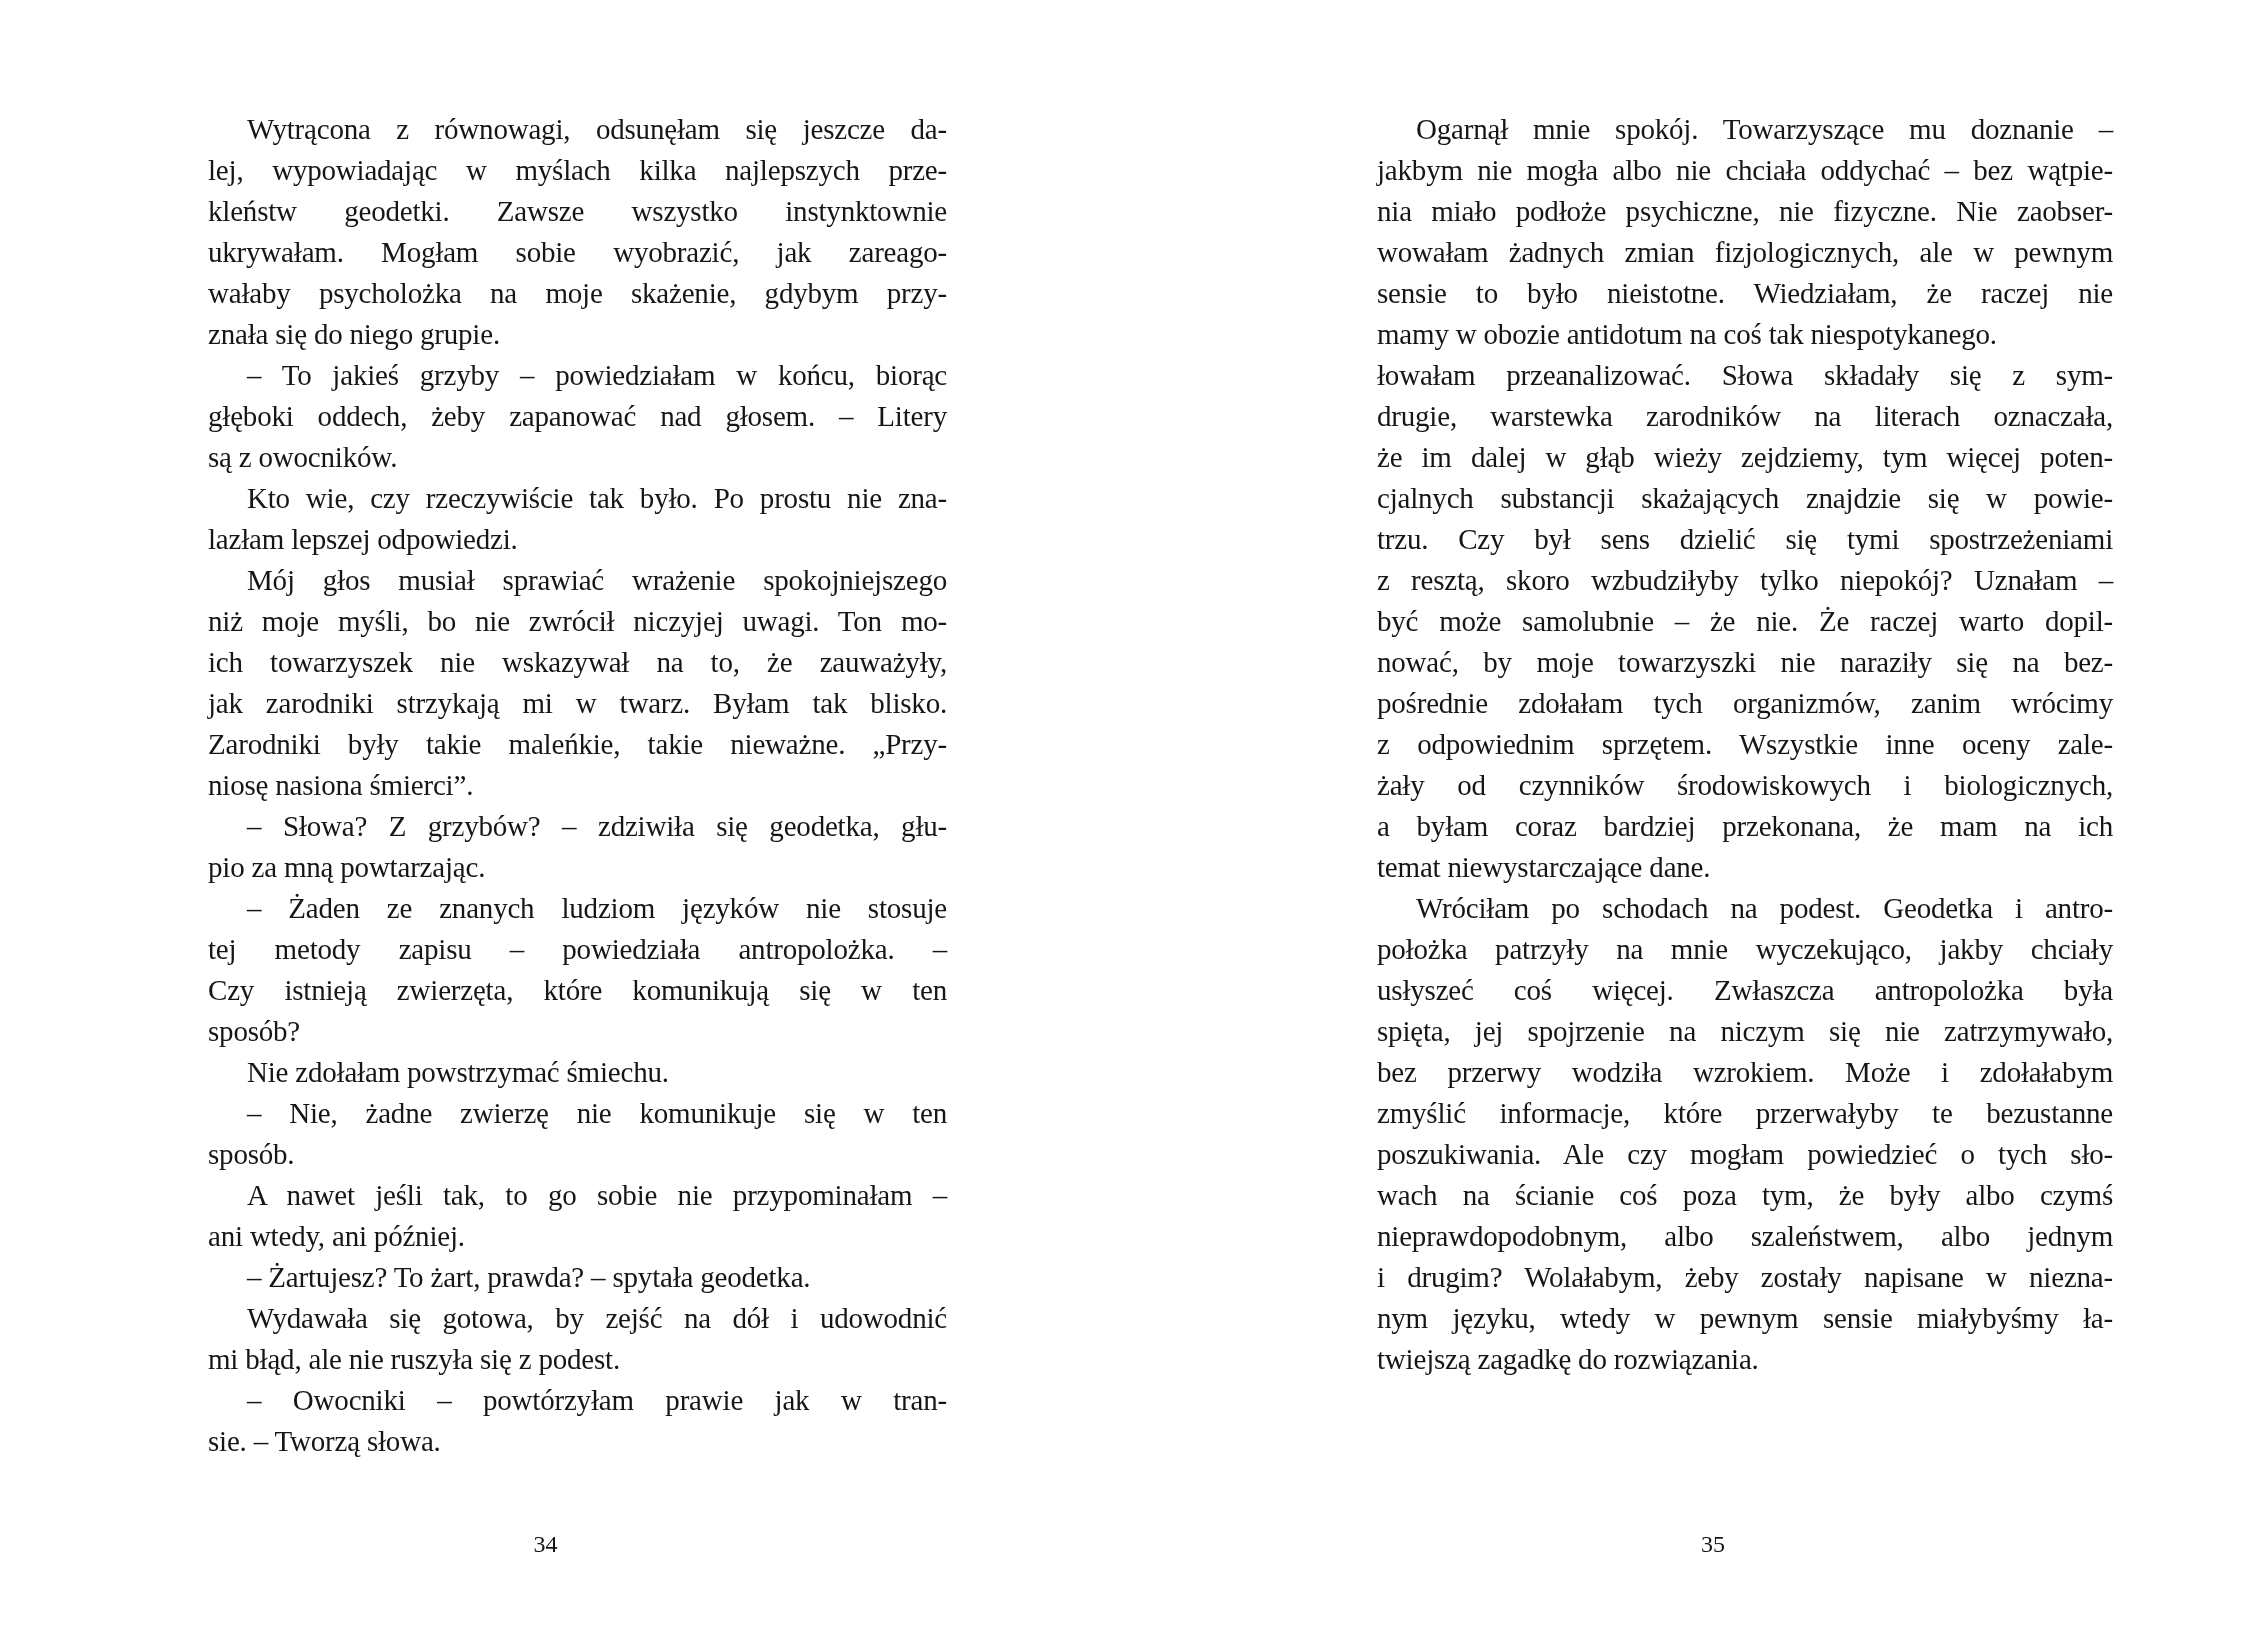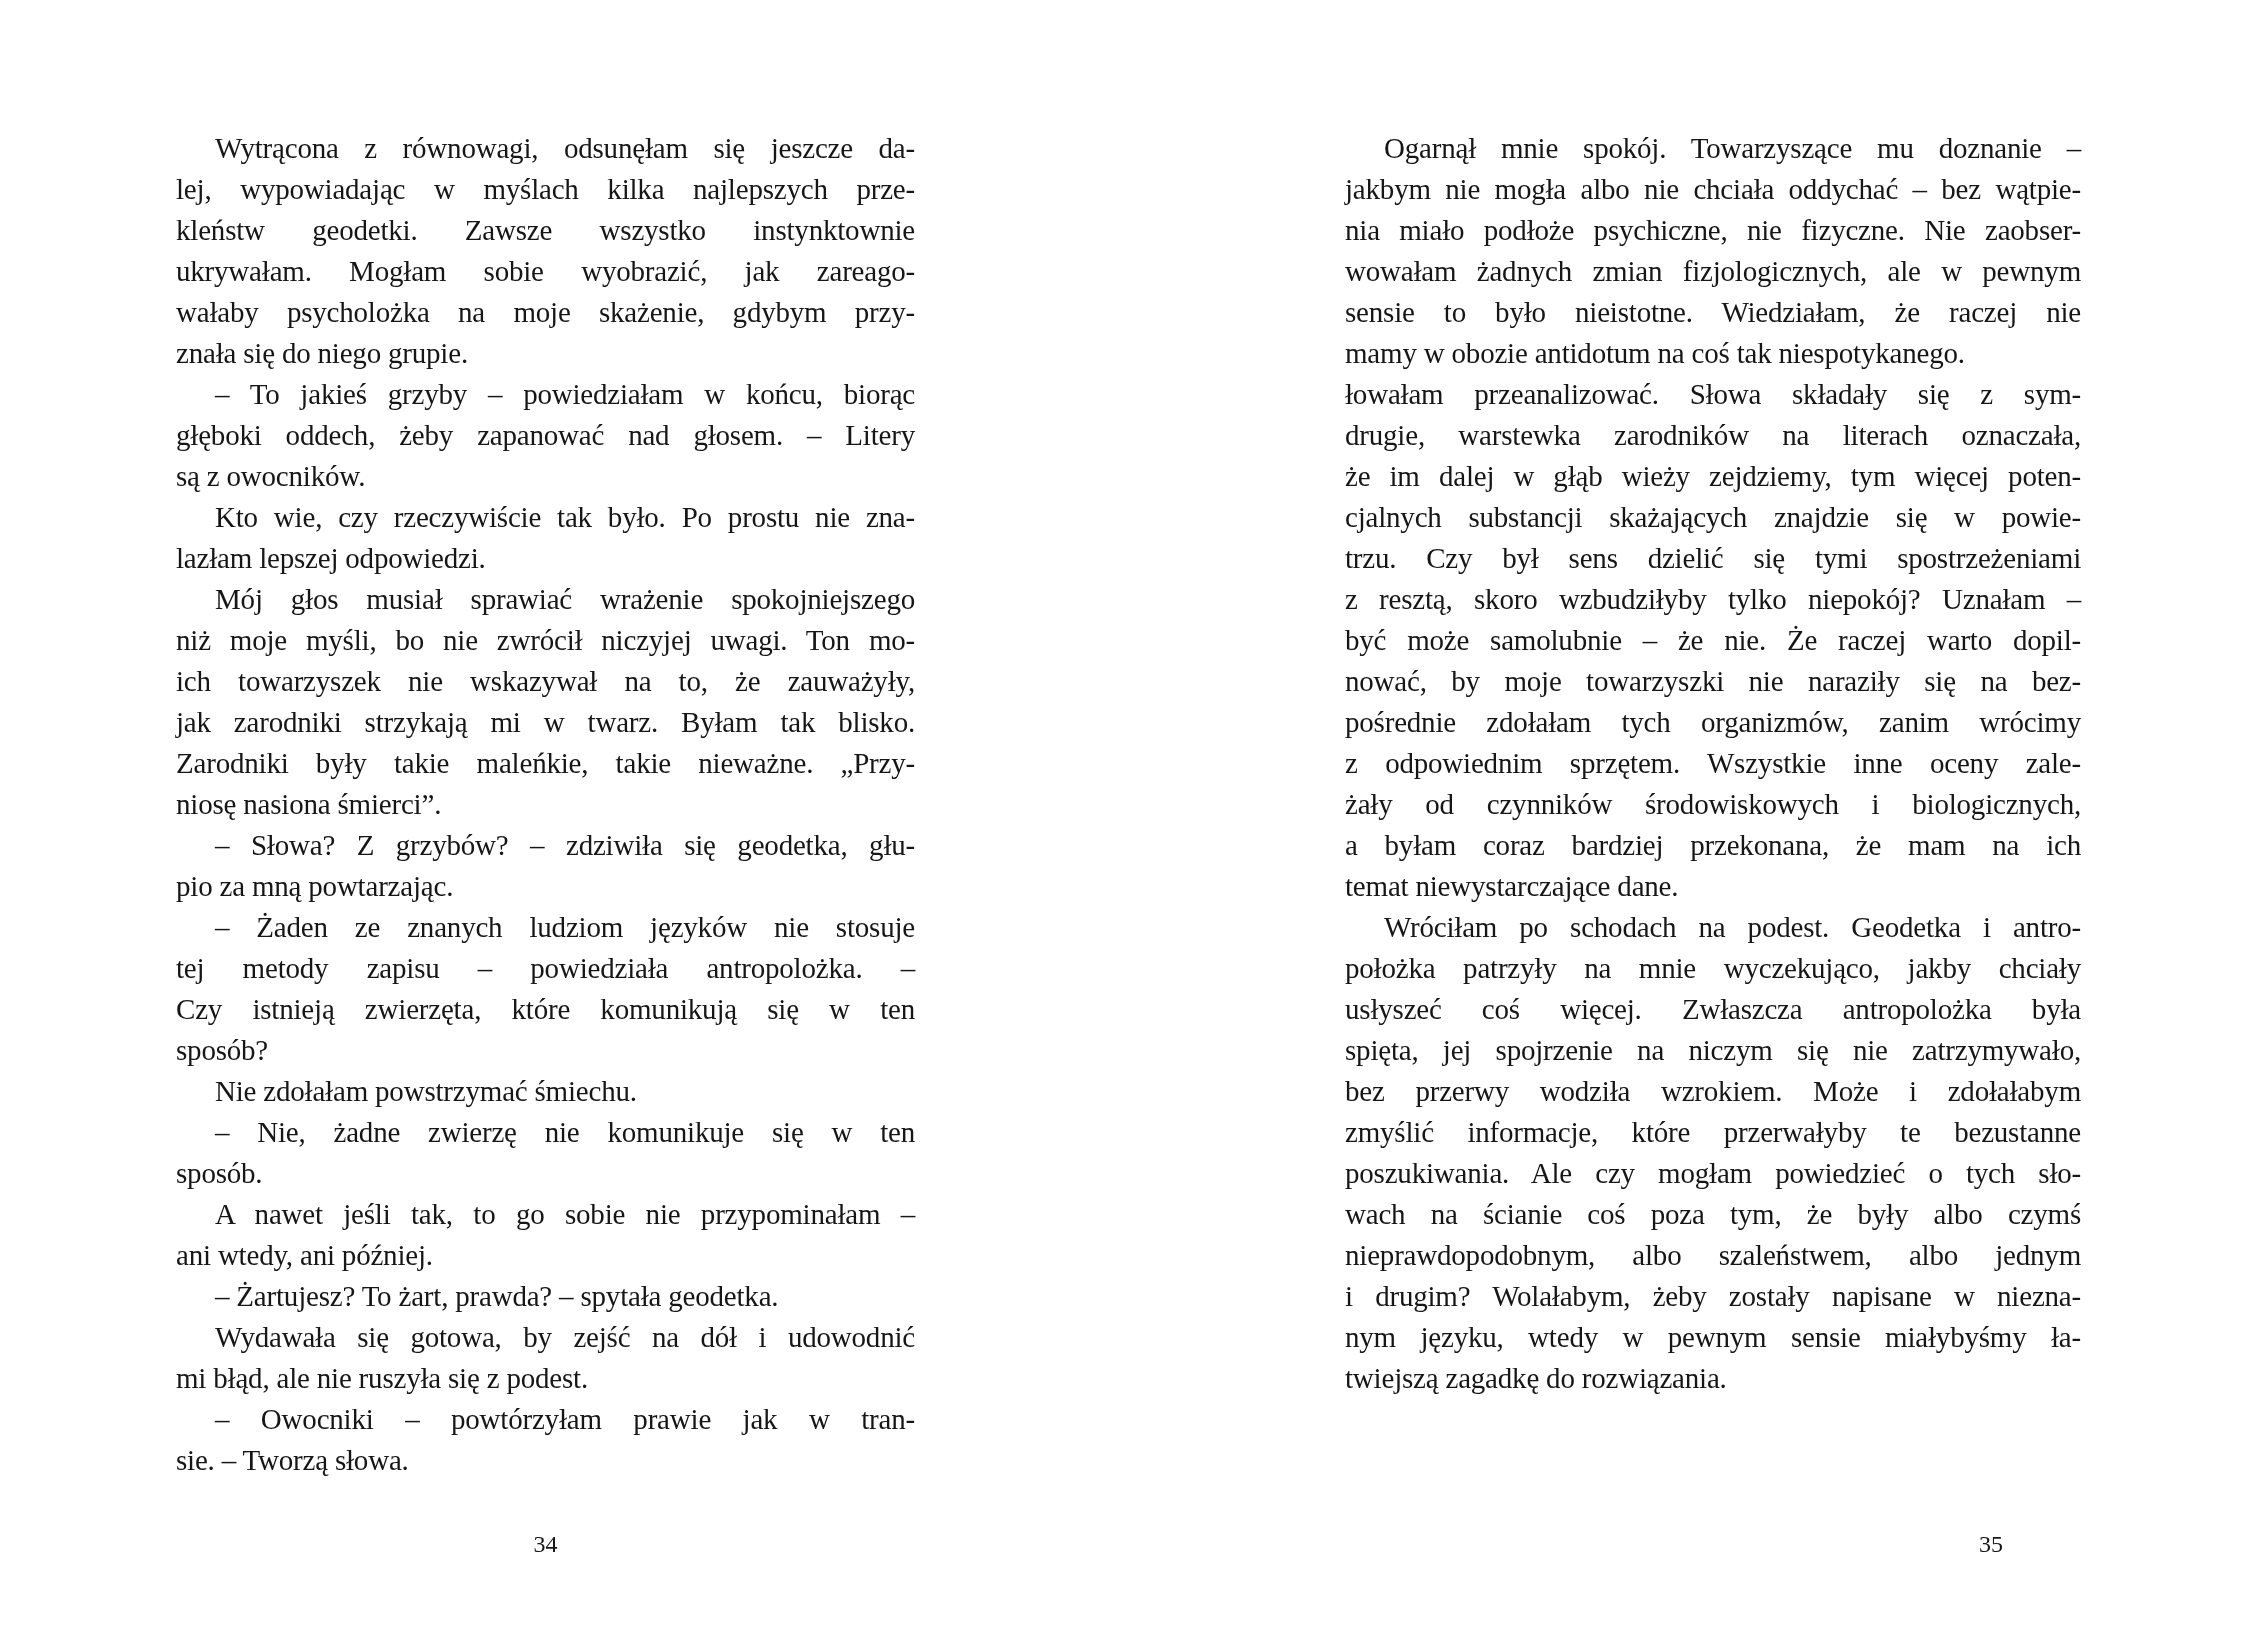--- a/index.html
+++ b/index.html
@@ -10,21 +10,22 @@
     width: 2250px;
     height: 1647px;
     position: relative;
     background: #ffffff;
     overflow: hidden;
     font-family: "Liberation Serif", "DejaVu Serif", serif;
     color: #161616;
   }
   .page-column {
     position: absolute;
-    top: 128px;
+    top: 109px;
+    margin-left: 32px;
   }
   .page-column.left {
     left: 176px;
     width: 739px;
   }
   .page-column.right {
     left: 1345px;
     width: 736px;
   }
   .line {
@@ -47,23 +48,22 @@
     top: 1528px;
     text-align: center;
     font-size: 24px;
     line-height: 33px;
   }
   .folio.left {
     left: 176px;
     width: 739px;
   }
   .folio.right {
-    left: 1267px;
+    left: 1345px;
     width: 736px;
-    text-align: right;
   }
 </style>
 </head>
 <body>
 
 <div class="page-column left">
     <div class="line ind jst">Wytrącona z równowagi, odsunęłam się jeszcze da-</div>
     <div class="line jst">lej, wypowiadając w myślach kilka najlepszych prze-</div>
     <div class="line jst">kleństw geodetki. Zawsze wszystko instynktownie</div>
     <div class="line jst">ukrywałam. Mogłam sobie wyobrazić, jak zareago-</div>

